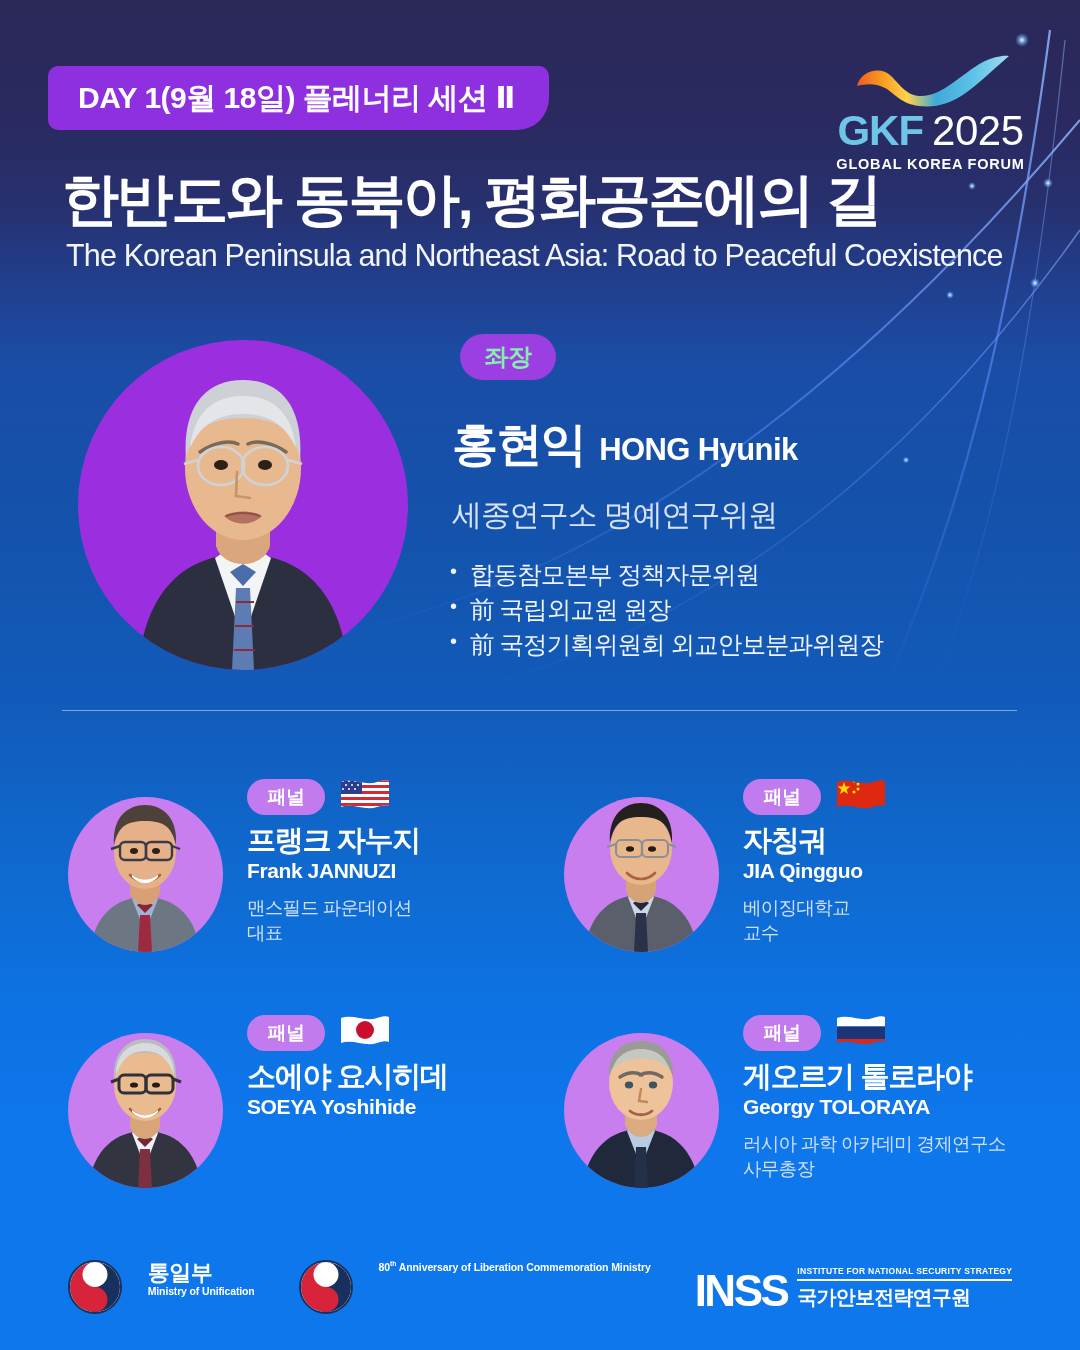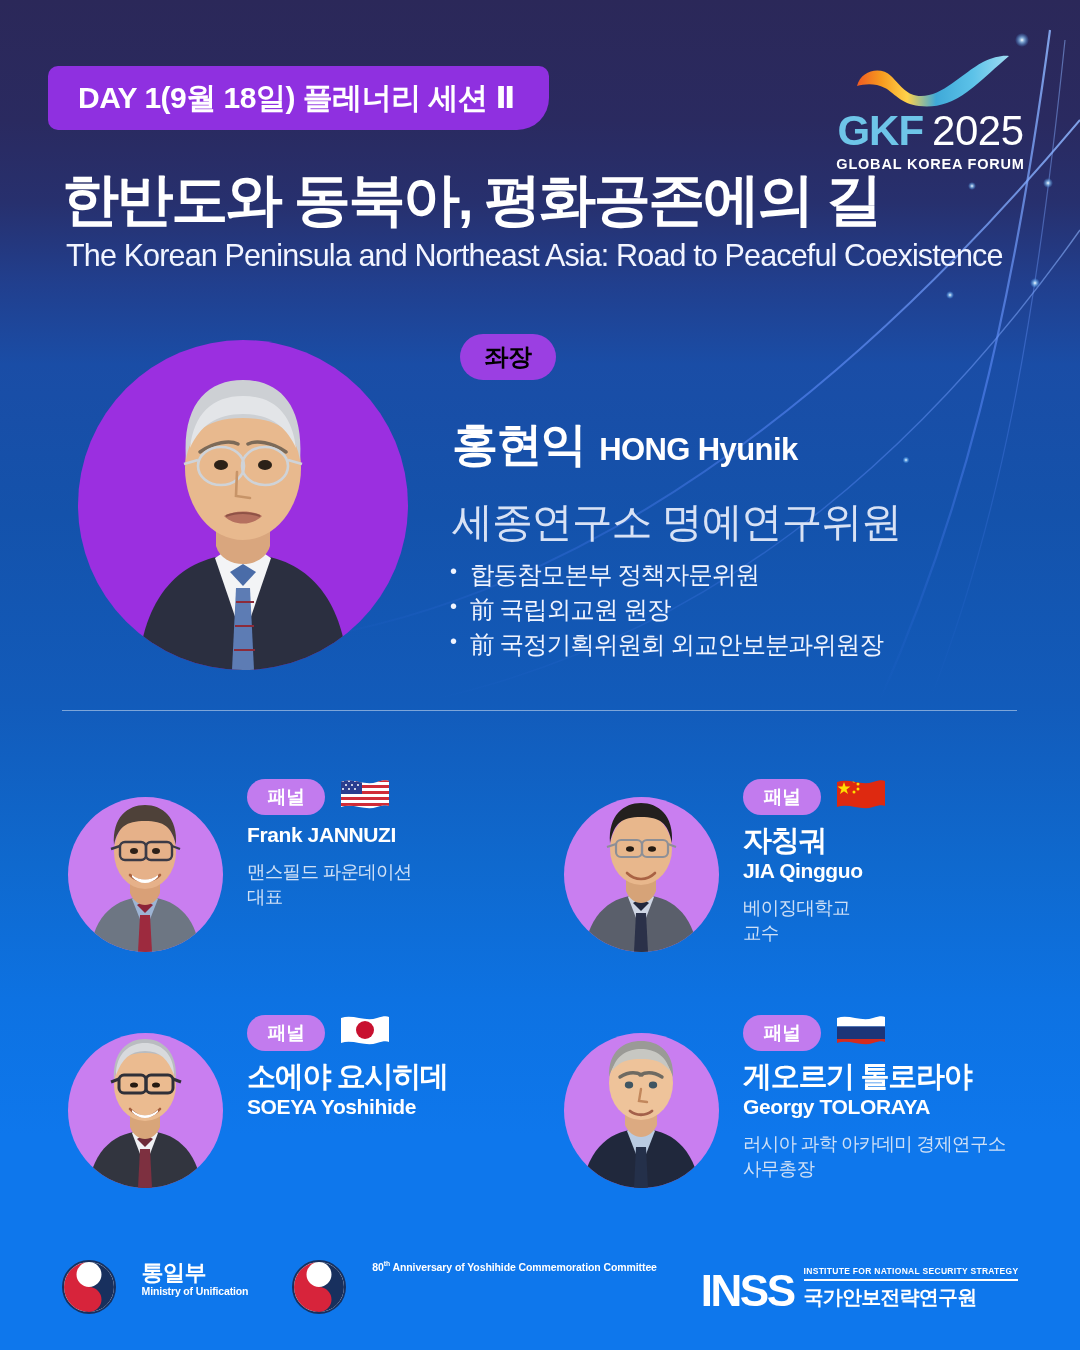--- a/index.html
+++ b/index.html
@@ -74,32 +74,32 @@
     position:absolute; left:0; bottom:0;
     width:330px; height:330px; border-radius:50%;
     background:#9b2fe0;
     overflow:hidden;
   }
   .chair-badge {
     position:absolute; left:460px; top:334px;
     width:96px; height:46px;
     display:flex; align-items:center; justify-content:center;
     background:#9b3fe2; border-radius:23px;
-    color:#000000; font-size:24px; font-weight:bold; letter-spacing:-0.6px;
+    color:#86efac; font-size:24px; font-weight:bold; letter-spacing:-0.6px;
   }
   .chair-name {
     position:absolute; left:452px; top:414px;
     display:flex; align-items:baseline; gap:14px;
     color:#fff; white-space:nowrap;
   }
   .chair-name-kr { font-size:46px; font-weight:bold; letter-spacing:-1.6px; }
   .chair-name-en { font-size:31px; font-weight:bold; letter-spacing:-0.6px; }
   .chair-affil {
     position:absolute; left:452px; top:495px;
-    color:#d8e2f5; font-size:41px; font-weight:400; letter-spacing:-1.1px;
+    color:#d8e2f5; font-size:30px; font-weight:400; letter-spacing:-1.1px;
     white-space:nowrap;
   }
   .chair-bullets {
     position:absolute; left:450px; top:558px;
     color:#f0f4ff; font-size:24.5px; line-height:1.42;
     letter-spacing:-0.9px; list-style:none;
   }
   .chair-bullets li { white-space:nowrap; padding-left:20px; position:relative; }
   .chair-bullets li::before {
     content:"•"; position:absolute; left:0; top:-1px; font-size:20px;
@@ -328,20 +328,21 @@
                 <circle cx="7" cy="7" r="1"></circle>
                   <circle cx="13" cy="7" r="1"></circle>
                   <circle cx="19" cy="7" r="1"></circle>
                 <circle cx="4" cy="11" r="1"></circle>
                   <circle cx="10" cy="11" r="1"></circle>
                   <circle cx="16" cy="11" r="1"></circle>
               </g>
             </g>
           </svg>
         </div>
+        <div class="panel-name-kr">프랭크 자누지</div>
         <div class="panel-name-en">Frank JANNUZI</div>
         <div class="panel-affil">맨스필드 파운데이션
 대표</div>
       </div>
     </div>
 
     <div class="panel">
       <div class="panel-photo">
         <div class="panel-circle">
           <svg viewBox="0 0 155 155" width="155" height="155">
@@ -497,21 +498,21 @@
     </div>
 
     <div class="logo-unit">
       <svg class="taeguk" viewBox="0 0 54 54">
         <circle cx="27" cy="27" r="26" fill="#fff"></circle>
         <path d="M27 2 A25 25 0 0 1 27 52 A12.5 12.5 0 0 1 27 27 A12.5 12.5 0 0 0 27 2 Z" fill="#18305e"></path>
         <path d="M27 2 A25 25 0 0 0 27 52 A12.5 12.5 0 0 0 27 27 A12.5 12.5 0 0 1 27 2 Z" fill="#d7243b"></path>
         <circle cx="27" cy="27" r="26" fill="none" stroke="#18305e" stroke-width="2"></circle>
       </svg>
       <div>
-        <div class="logo-en-2"><span>80</span><span class="sup">th</span><span> Anniversary of Yoshihide Commemoration Committee</span></div>
+        <div class="logo-en-2"><span>80</span><span class="sup">th</span><span> Anniversary of Liberation Commemoration Ministry</span></div>
       </div>
     </div>
 
     <div class="inss-unit">
       <div class="inss-mark">INSS</div>
       <div class="inss-right">
         <div class="inss-en">INSTITUTE FOR NATIONAL SECURITY STRATEGY</div>
         <div class="inss-rule"></div>
         <div class="inss-kr">국가안보전략연구원</div>
       </div>

